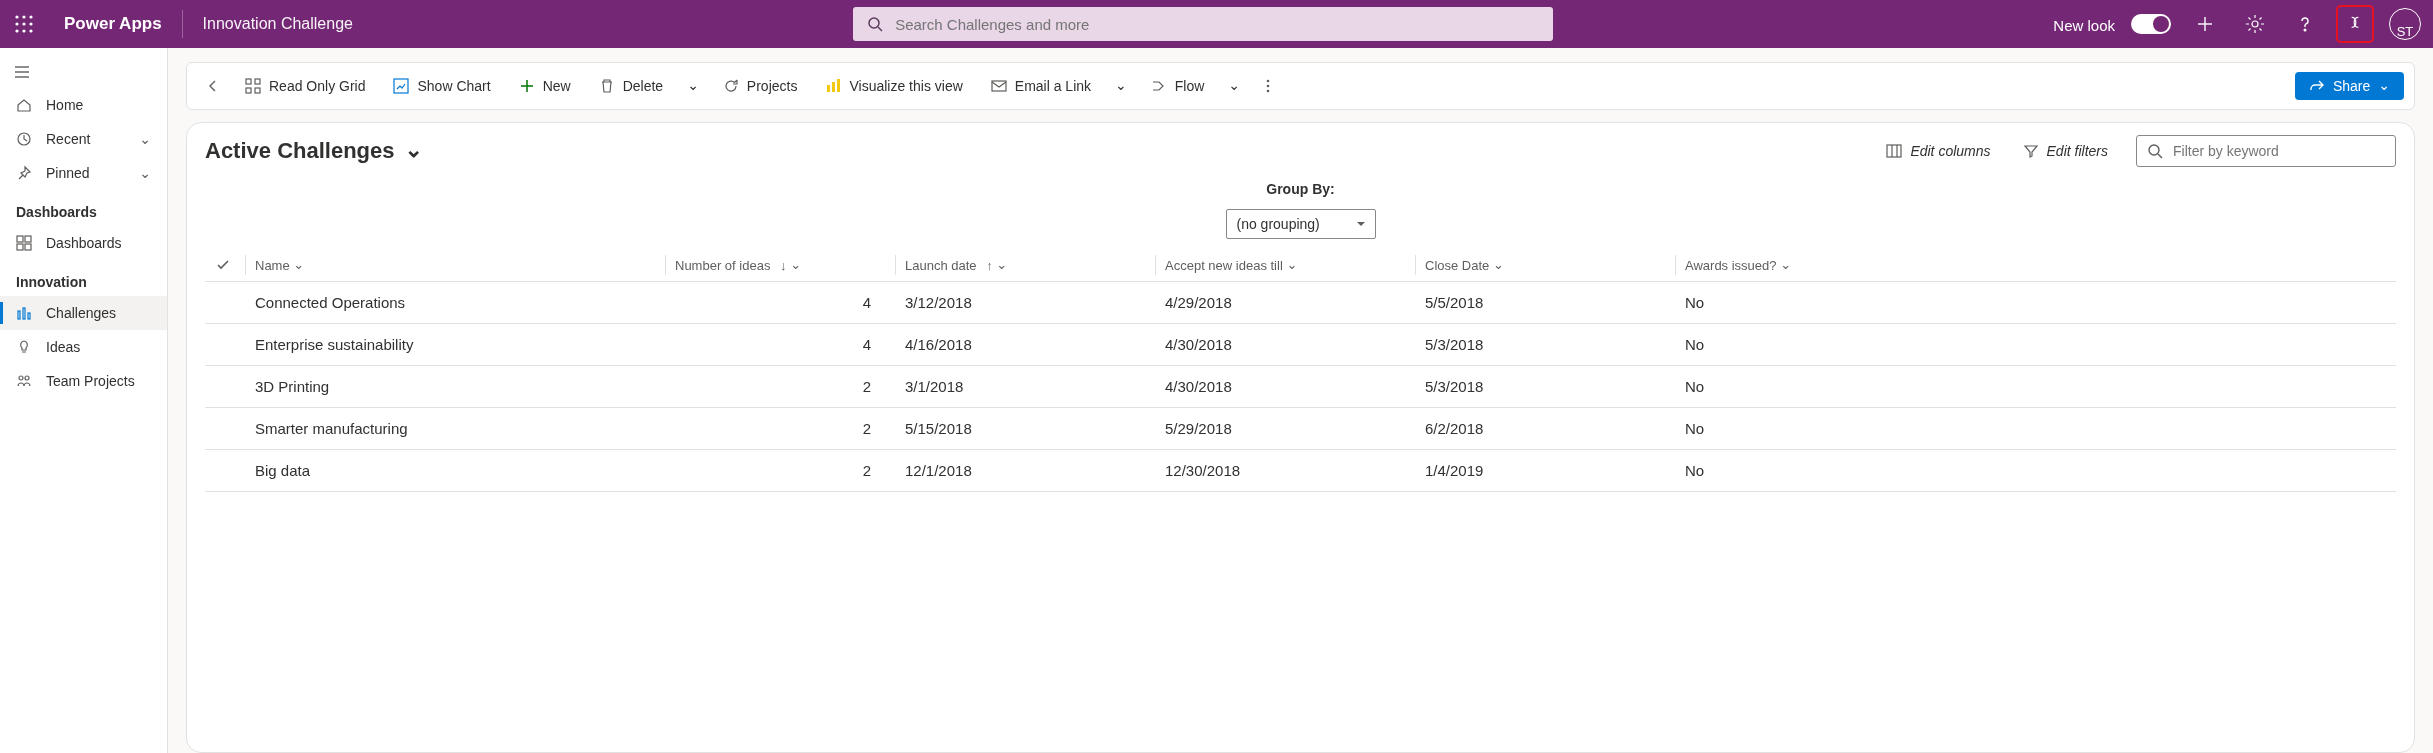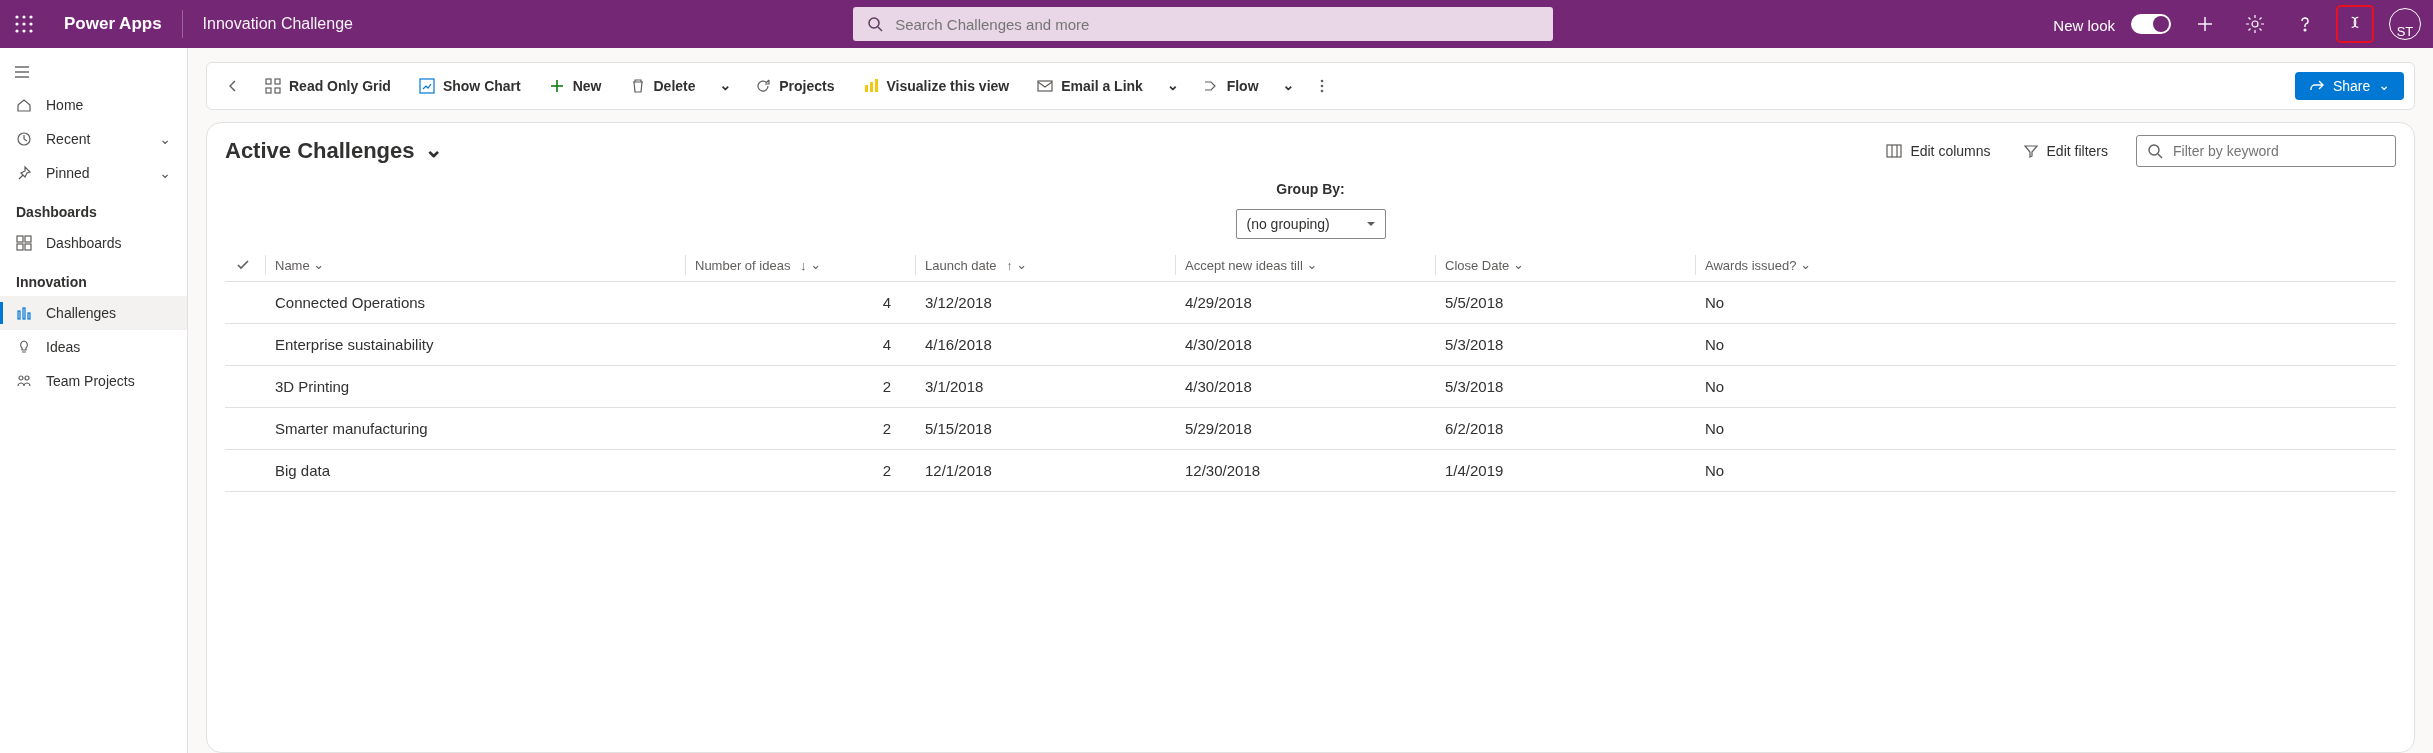--- a/index.html
+++ b/index.html
@@ -61,21 +61,21 @@
   .topicon{width:32px;height:32px;display:flex;align-items:center;justify-content:center;cursor:pointer;border-radius:2px;}
   .topicon.highlight{outline:2px solid var(--red);outline-offset:1px;}
   .avatar{width:32px;height:32px;border:1px solid #fff;border-radius:50%;display:flex;align-items:flex-end;justify-content:center;font-size:13px;}
   svg{display:block;}
   
   .app{
     display:flex;
     height:calc(753px - 48px);
   }
   .sidebar{
-    width:188px;
+    width:168px;
     border-right:1px solid var(--border);
     background:#fff;
     padding-top:8px;
     display:flex;flex-direction:column;
   }
   .sidebar .ham{padding:8px 14px;cursor:pointer;color:#605e5c;}
   .navitem{
     display:flex;align-items:center;gap:14px;
     padding:9px 16px;cursor:pointer;color:#323130;
     position:relative;
@@ -91,35 +91,35 @@
     display:flex;flex-direction:column;
     padding:14px 18px 0 18px;
     gap:12px;
     background:#faf9f8;
     position:relative;
   }
   .cmdbar{
     background:#fff;border:1px solid var(--border);border-radius:6px;
     height:48px;display:flex;align-items:center;padding:0 10px;gap:4px;
   }
-  .cmd{display:flex;align-items:flex-start;gap:8px;padding:6px 12px;cursor:pointer;border-radius:3px;color:#323130;font-weight:bold;}
+  .cmd{display:flex;align-items:flex-start;gap:8px;padding:6px 12px;cursor:pointer;border-radius:3px;color:#323130;}
   .cmd.iconbtn{padding:6px 8px;}
   .cmdbar .flex{flex:1;}
   .sharebtn{
     background:var(--blue);color:#fff;border-radius:4px;padding:6px 14px;display:flex;align-items:center;gap:8px;cursor:pointer;font-size:14px;
   }
   
   .card{
     background:#fff;border:1px solid var(--border);border-radius:15px;
     padding:12px 18px 0;flex:1;display:flex;flex-direction:column;min-height:0;
   }
   .viewhdr{display:flex;align-items:center;gap:24px;}
   .viewtitle{font-size:22px;font-weight:600;display:flex;align-items:center;gap:10px;cursor:pointer;}
   .viewhdr .flex{flex:1;}
-  .linkbtn{display:flex;align-items:center;gap:8px;cursor:pointer;color:#323130;padding:6px 4px;}
+  .linkbtn{display:flex;align-items:center;gap:8px;cursor:pointer;color:#323130;padding:6px 4px;font-style:italic;}
   .filterbox{border:1px solid #8a8886;border-radius:3px;height:32px;display:flex;align-items:center;padding:0 10px;gap:8px;min-width:260px;}
   .filterbox input{border:none;outline:none;flex:1;font-size:14px;}
   .groupby{margin-top:14px;display:flex;align-items:center;gap:12px;font-size:14px;flex-direction:column;}
   .groupby select,.groupby .sel{
     border:1px solid #8a8886;border-radius:2px;height:30px;padding:0 28px 0 10px;background:#fff;
     display:flex;align-items:center;position:relative;cursor:pointer;min-width:150px;
   }
   .groupby .sel::after{content:"";position:absolute;right:10px;top:12px;border:4px solid transparent;border-top-color:#605e5c;}
   
   table{border-collapse:collapse;width:100%;margin-top:10px;table-layout:fixed;}

